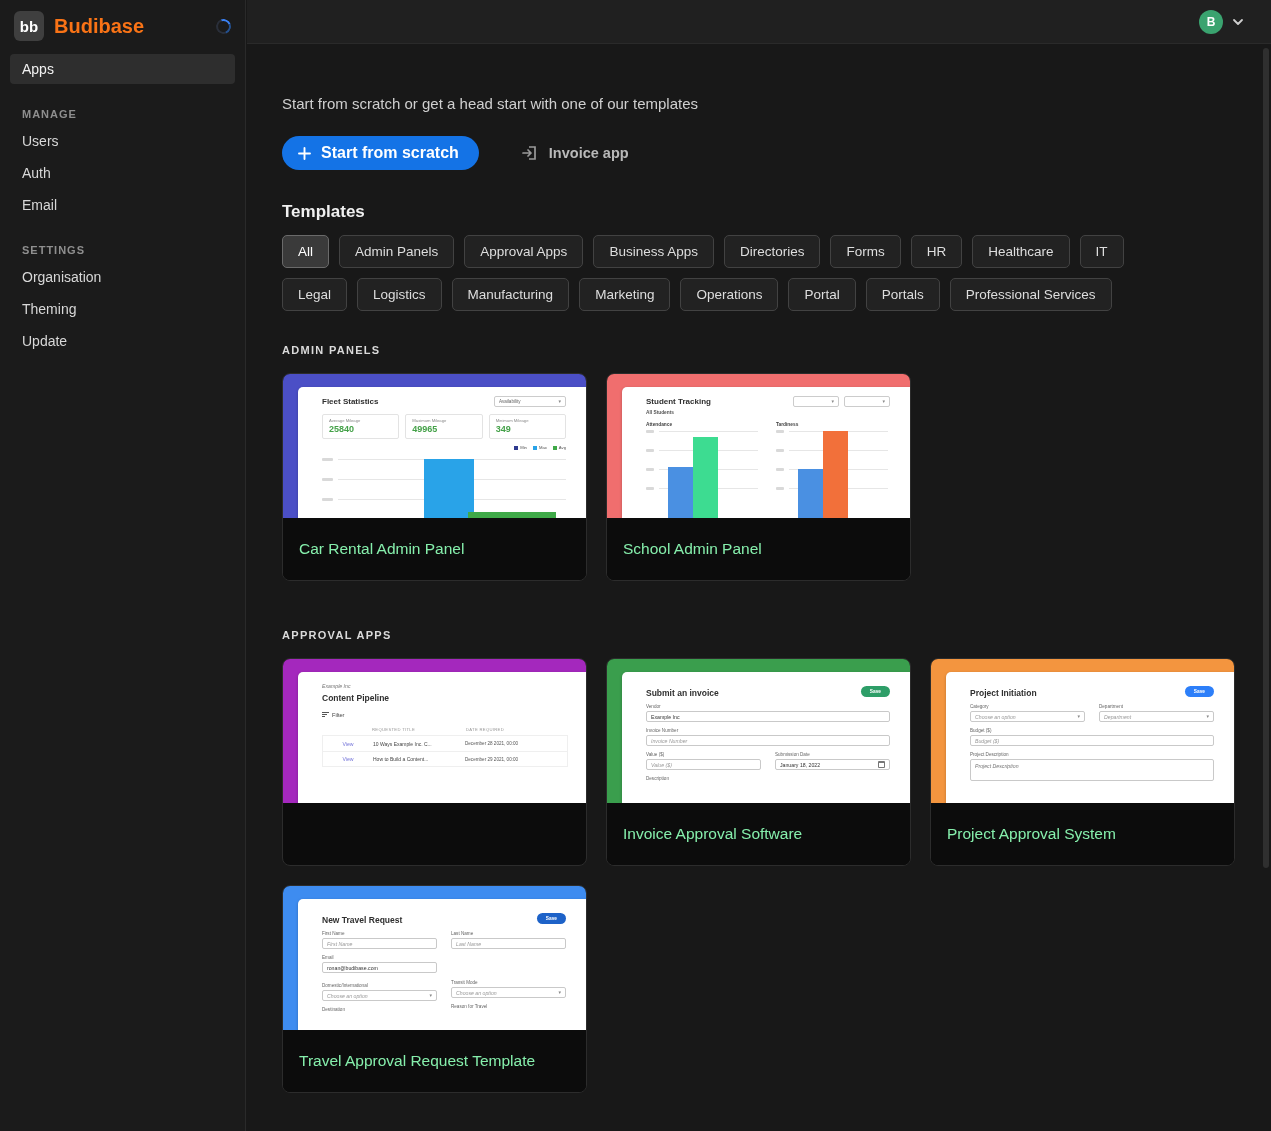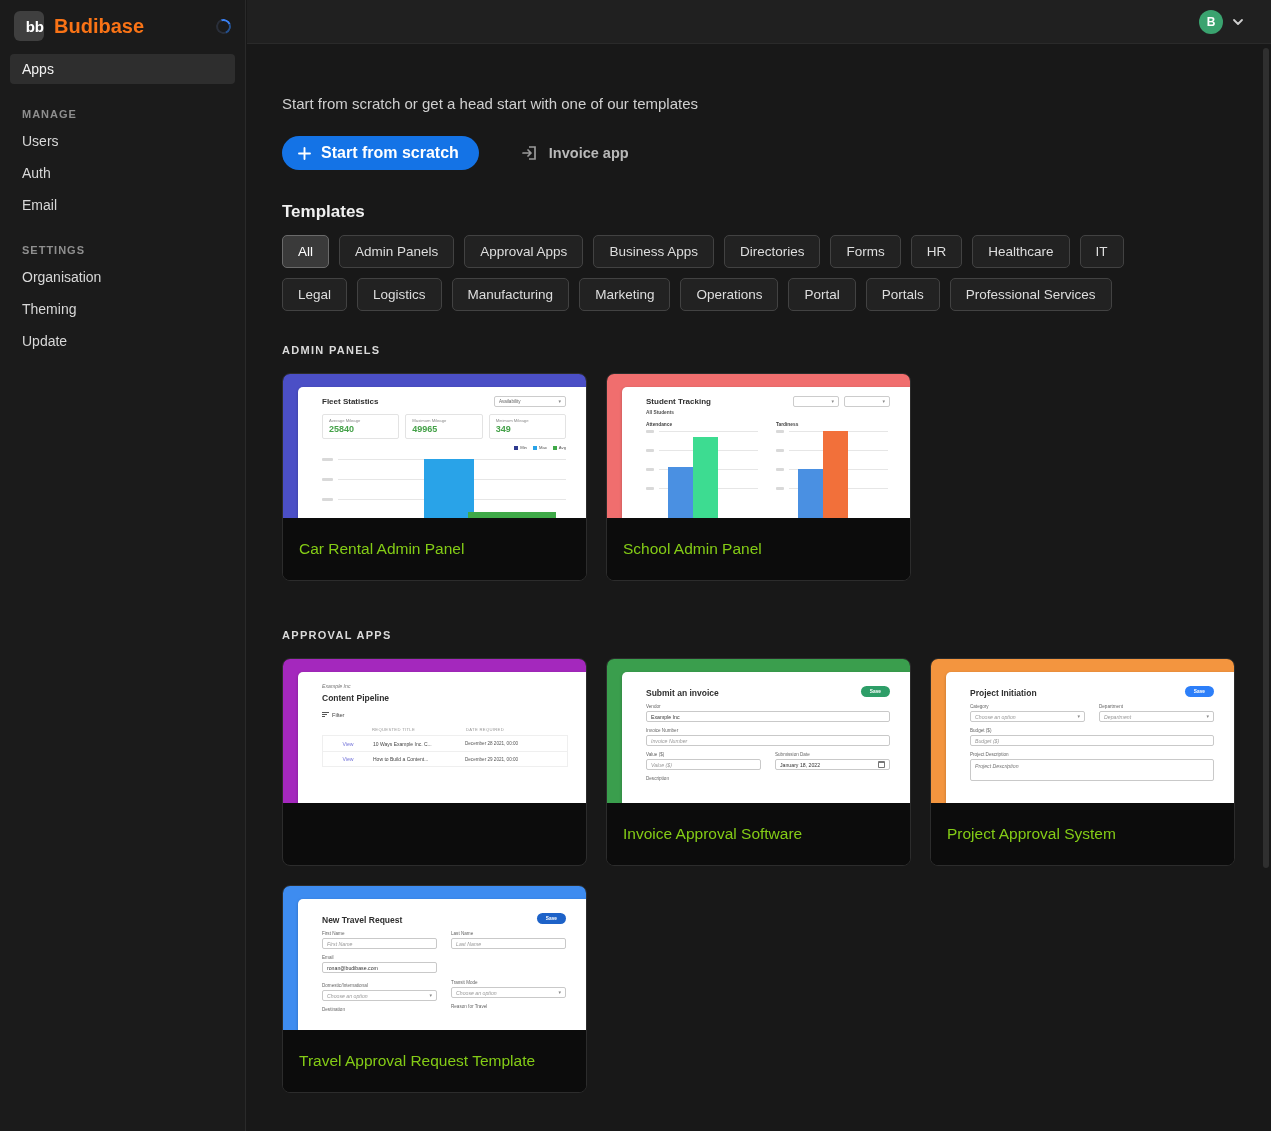--- a/index.html
+++ b/index.html
@@ -2,21 +2,21 @@
 <html><head>
 <meta charset="utf-8">
 <style>
   * { margin:0; padding:0; box-sizing:border-box; }
   html,body { width:1271px; height:1131px; overflow:hidden; }
   body { font-family:"Liberation Sans", sans-serif; background:#181818; color:#eee; position:relative; }
 
   
   .sidebar { position:absolute; left:0; top:0; width:246px; height:1131px; background:#1b1b1b; border-right:1px solid #2a2a2a; }
   .logo-row { display:flex; align-items:center; height:52px; padding:0 14px; }
-  .logo-badge { width:30px; height:30px; border-radius:6px; background:#3f3f3f; color:#fff; font-weight:bold; font-size:15px; display:flex; align-items:center; justify-content:flex-end; }
+  .logo-badge { width:30px; height:30px; border-radius:6px; background:#3f3f3f; color:#fff; font-weight:bold; font-size:15px; display:flex; align-items:center; justify-content:center; }
   .brand { font-weight:bold; font-size:20px; color:#f97316; margin-left:10px; flex:1; }
   .spinner { width:15px; height:15px; border-radius:50%; border:2.5px solid #2a2f3a; border-top-color:#3b82f6; border-right-color:#24508f; transform:rotate(25deg); }
   .nav-item { height:30px; display:flex; align-items:center; padding:0 12px; margin:2px 10px; border-radius:4px; font-size:14px; color:#d8d8d8; cursor:pointer; }
   .nav-item.active { background:#2e2e2e; color:#f2f2f2; }
   .nav-item:first-of-type { margin-top:14px; }
   .nav-group-title { font-size:11px; letter-spacing:1px; color:#8f8f8f; font-weight:bold; margin:24px 22px 6px; }
 
   
   .topbar { position:absolute; left:247px; top:0; right:0; height:44px; background:#202020; border-bottom:1px solid #2a2a2a; display:flex; align-items:center; justify-content:flex-end; padding-right:26px; }
   .avatar { width:24px; height:24px; border-radius:50%; color:#fff; font-size:12px; font-weight:bold; display:flex; align-items:center; justify-content:center; cursor:pointer; }
@@ -35,21 +35,21 @@
   .chip.active { background:#3a3a3a; border-color:#6a6a6a; color:#fff; }
 
   .section-label { font-size:11px; font-weight:bold; letter-spacing:1.3px; color:#dadada; margin-top:33px; }
   .section-label.second { margin-top:48px; }
   .cards { display:grid; grid-template-columns:repeat(3,305px); gap:19px; margin-top:17px; }
 
   
   .card { width:305px; border-radius:8px; overflow:hidden; background:#0c0c0c; border:1px solid #2c2c2c; cursor:pointer; }
   .thumb { height:144px; position:relative; overflow:hidden; }
   .mk-panel { position:absolute; left:15px; top:13px; right:-6px; bottom:-10px; background:#fff; border-radius:5px 0 0 0; color:#333; box-shadow:0 1px 3px rgba(0,0,0,.25); }
-  .card-label { height:62px; display:flex; align-items:center; padding:16px 16px; font-size:15.5px; color:#84cc16; background:#0c0c0c; }
+  .card-label { height:62px; display:flex; align-items:center; padding:16px 16px; font-size:15.5px; color:#86efac; background:#0c0c0c; }
 
   
   .mk-title { font-weight:bold; color:#2f2f2f; font-size:8px; }
   .mk-row { display:flex; align-items:center; justify-content:space-between; }
   .mk-dd { border:1px solid #ccc; border-radius:2px; font-size:4.6px; color:#666; padding:2px 4px; display:flex; align-items:center; justify-content:space-between; background:#fff; }
   .mk-chev { color:#888; font-size:5px; line-height:3px; }
   .mk-label { font-size:4.6px; color:#666; margin:6px 0 2px; }
   .mk-input { border:1px solid #c9c9c9; border-radius:2px; height:11px; display:flex; align-items:center; justify-content:space-between; padding:0 4px; font-size:5.2px; color:#333; background:#fff; }
   .ph { font-style:italic; color:#999; }
   .mk-pill { border-radius:6px; color:#fff; font-size:4.8px; font-weight:bold; padding:3px 9px; }

